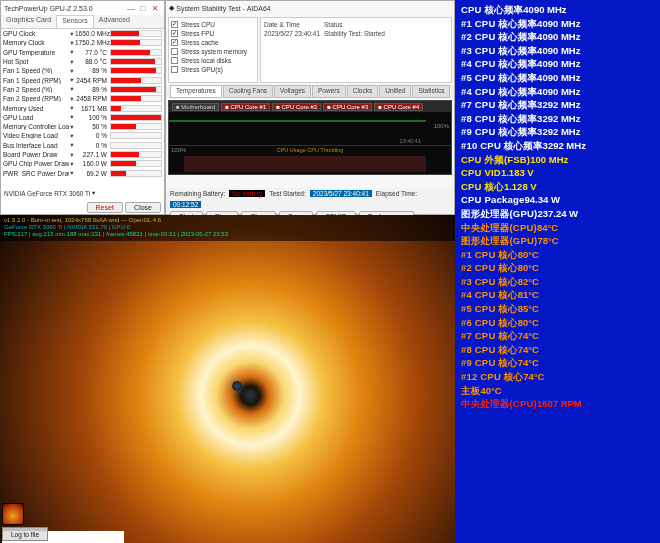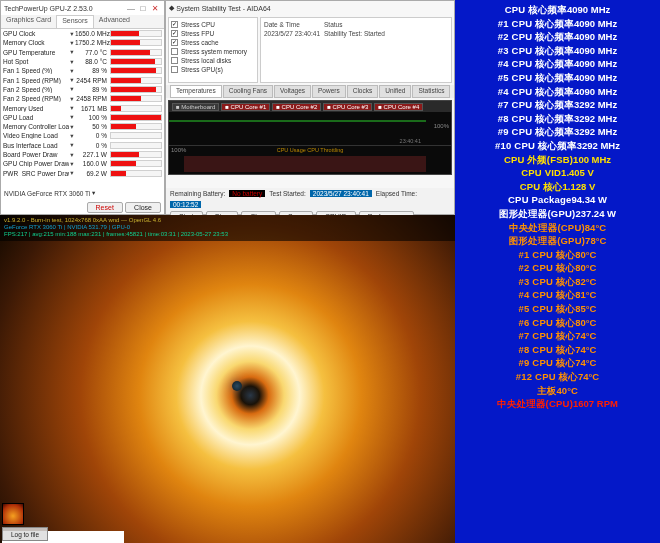--- a/index.html
+++ b/index.html
@@ -57,21 +57,21 @@
   .furmark{position:absolute;left:0;top:215px;width:455px;height:328px;background:radial-gradient(circle at 55% 55%,#2a3848 0%,#1a1208 3%,#d86b10 6%,#f9d870 11%,#fff5d0 16%,#f5c040 24%,#e08510 36%,#a04508 55%,#3a1805 85%,#100800 100%)}
   .fur-top{position:absolute;left:0;top:0;right:0;height:26px;background:rgba(0,0,0,.6);padding:2px 4px;font-size:6px;line-height:7px}
   .fur-top .l1{color:#c8b030}
   .fur-top .l2{color:#10a0d0}
   .fur-top .l3{color:#10d090}
   .power-box{position:absolute;left:2px;top:316px;width:122px;height:78px;background:#fff;display:flex;flex-direction:column;align-items:center;justify-content:center}
   .log{position:absolute;left:2px;bottom:2px;width:46px;height:14px;background:rgba(220,220,220,.85);border:1px solid #888;font-size:6.5px;color:#222;display:flex;align-items:center;justify-content:center}
   .fur-eye{position:absolute;left:52%;top:52%;width:10px;height:10px;border-radius:50%;background:radial-gradient(circle,#2a4a60,#0a1820);transform:translate(-50%,-50%);box-shadow:0 0 8px rgba(40,70,100,.7)}
   .fur-icon{position:absolute;left:2px;bottom:18px;width:22px;height:22px;background:radial-gradient(circle at 50% 60%,#f5a020,#b03008 70%,#400800);border:1px solid #000}
   .right{position:absolute;right:0;top:0;width:205px;height:543px;background:#0418c8;color:#fff;font-size:9.5px;padding:3px 6px;line-height:13.6px;font-weight:600}
-  .r-row{display:flex;justify-content:center;white-space:nowrap}
+  .r-row{display:flex;justify-content:flex-start;white-space:nowrap}
   .r-row .k{letter-spacing:.2px}
   .r-row .v{text-align:right}
   .yel .k,.yel .v{color:#ffe000}
   .orn .k,.orn .v{color:#ff9000}
   .red .k,.red .v{color:#ff2000}
 </style>
 </head>
 <body>
 
 <div class="left">
@@ -378,21 +378,21 @@
     <div class="r-row">
       <span class="k">#10 CPU 核心频率</span>
       <span class="v">3292 MHz</span>
     </div>
     <div class="r-row yel">
       <span class="k">CPU 外频(FSB)</span>
       <span class="v">100 MHz</span>
     </div>
     <div class="r-row yel">
       <span class="k">CPU VID</span>
-      <span class="v">1.405 V</span>
+      <span class="v">1.183 V</span>
     </div>
     <div class="r-row yel">
       <span class="k">CPU 核心</span>
       <span class="v">1.128 V</span>
     </div>
     <div class="r-row">
       <span class="k">CPU Package</span>
       <span class="v">94.34 W</span>
     </div>
     <div class="r-row">

